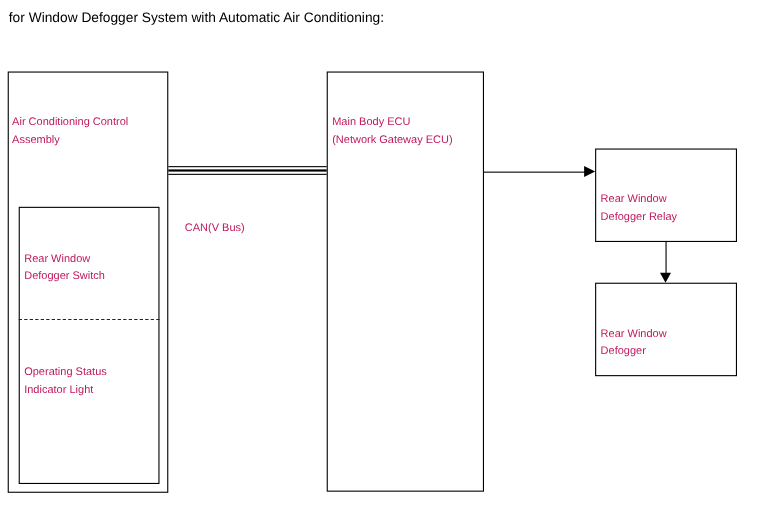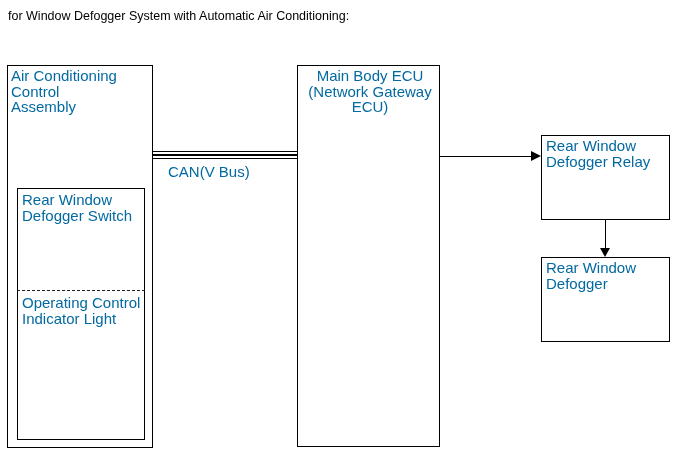--- a/index.html
+++ b/index.html
@@ -22,36 +22,37 @@
     color: #000000;
     white-space: nowrap;
   }
   .box {
     position: absolute;
     border: 1px solid #000000;
     background: #ffffff;
   }
   .label {
     position: absolute;
-    font-size: 15px;
+    font-size: 10px;
     line-height: 15.5px;
-    color: #0369a1;
+    color: #be185d;
     white-space: pre-line;
+    margin-top: 36px;
   }
   
   .box-ac      { left: 7px;   top: 65px;  width: 146px; height: 383px; }
   .box-inner   { left: 17px;  top: 188px; width: 128px; height: 252px; }
   .box-ecu     { left: 297px; top: 65px;  width: 143px; height: 382px; }
   .box-relay   { left: 541px; top: 135px; width: 129px; height: 85px; }
   .box-defog   { left: 541px; top: 257px; width: 129px; height: 85px; }
 
   .lbl-ac      { left: 11px;  top: 68px;  width: 138px; }
   .lbl-switch  { left: 22px;  top: 192px; width: 120px; }
   .lbl-light   { left: 22px;  top: 295px; width: 120px; }
-  .lbl-ecu     { left: 302px; top: 68px;  width: 136px; text-align: center; }
+  .lbl-ecu     { left: 302px; top: 68px;  width: 136px; }
   .lbl-relay   { left: 546px; top: 138px; width: 122px; }
   .lbl-defog   { left: 546px; top: 260px; width: 122px; }
   .lbl-can     { left: 168px; top: 164px; }
 
   .dashed-sep {
     position: absolute;
     left: 17px;
     top: 290px;
     width: 128px;
     height: 0;
@@ -118,21 +119,21 @@
   <div class="title">for Window Defogger System with Automatic Air Conditioning:</div>
 
   <div class="box box-ac"></div>
   <div class="label lbl-ac">Air Conditioning Control
 Assembly</div>
 
   <div class="box box-inner"></div>
   <div class="label lbl-switch">Rear Window
 Defogger Switch</div>
   <div class="dashed-sep"></div>
-  <div class="label lbl-light">Operating Control
+  <div class="label lbl-light">Operating Status
 Indicator Light</div>
 
   <div class="box box-ecu"></div>
   <div class="label lbl-ecu">Main Body ECU
 (Network Gateway ECU)</div>
 
   <div class="bus">
     <div class="bus-core"></div>
   </div>
   <div class="label lbl-can">CAN(V Bus)</div>

